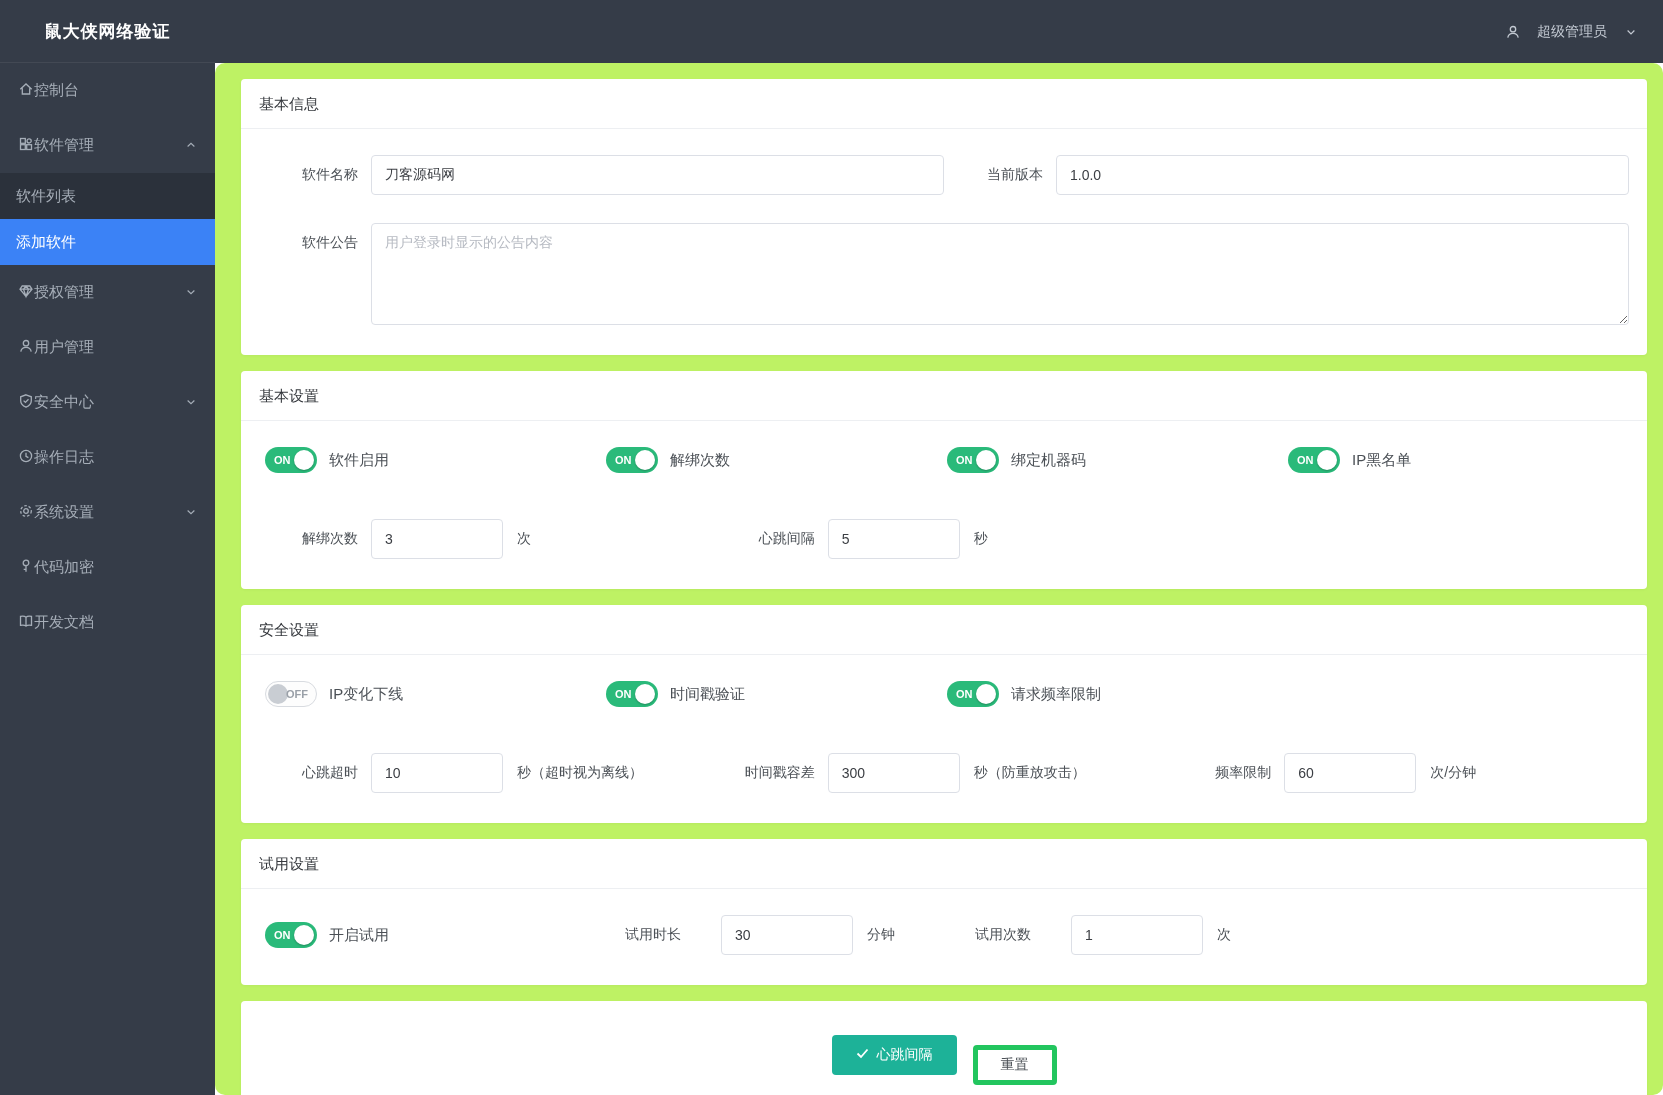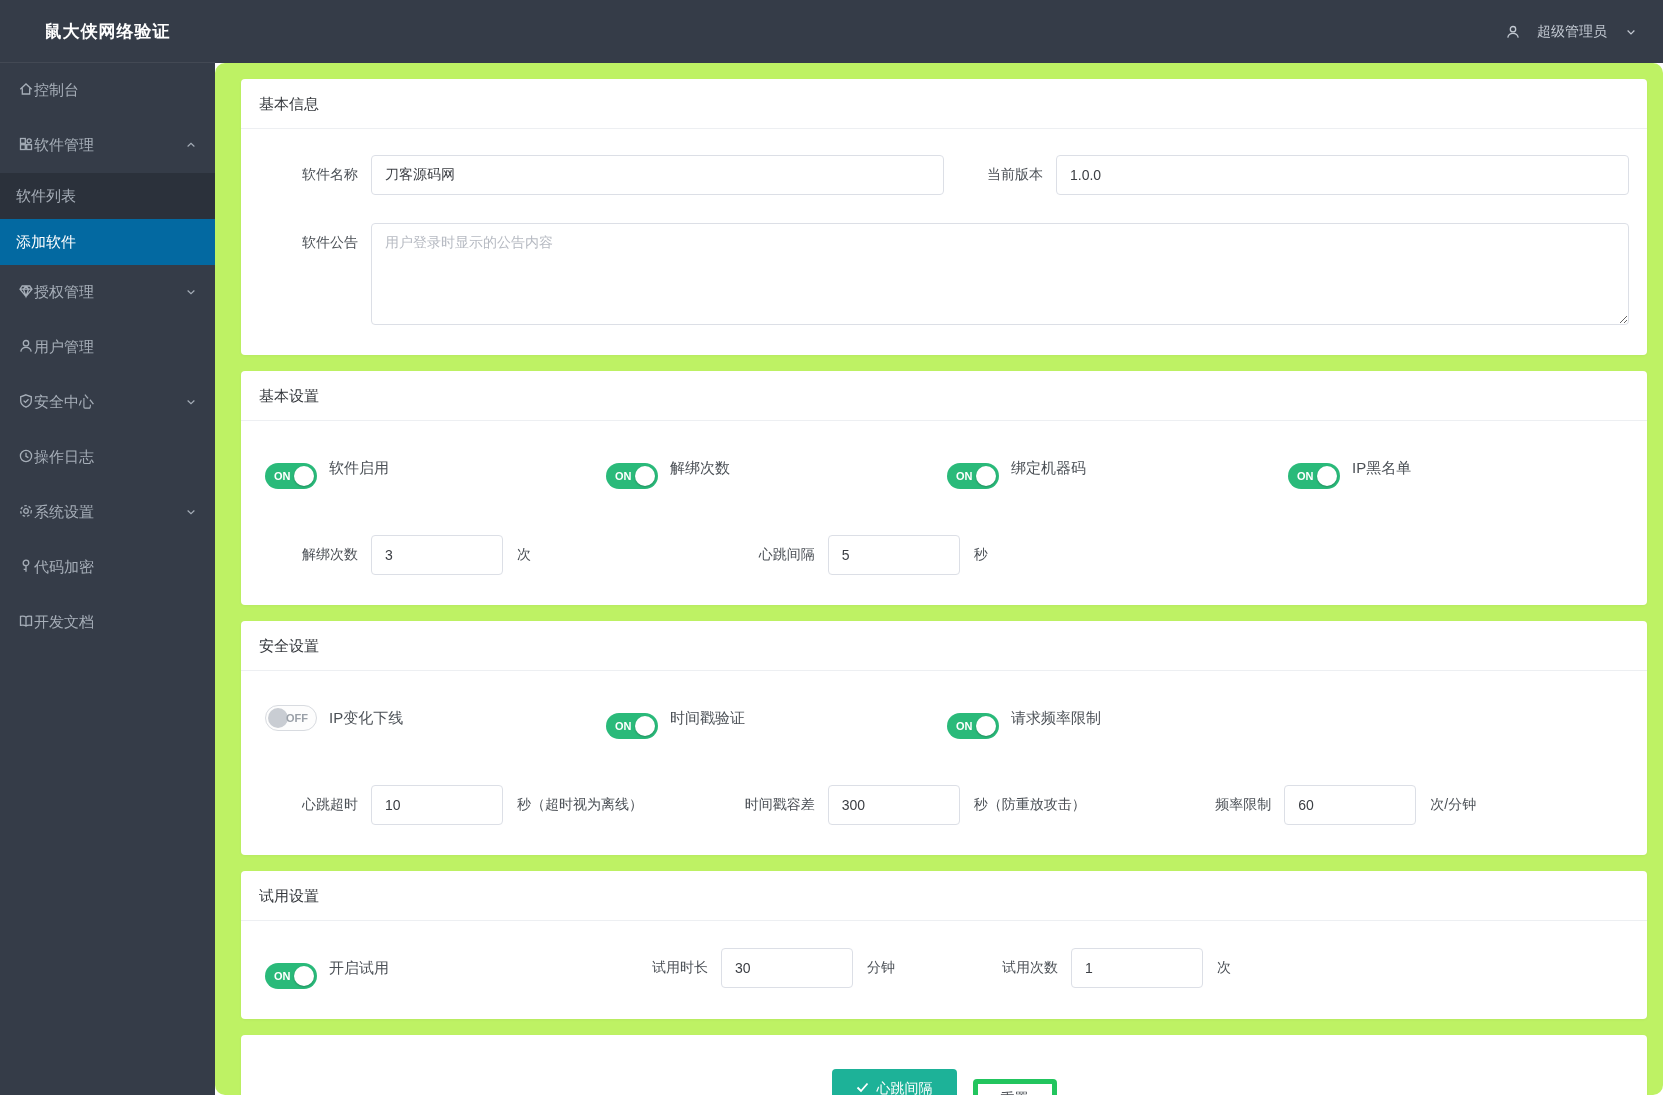--- a/index.html
+++ b/index.html
@@ -18,56 +18,56 @@
 
   
   .sidebar { background:#353c48; overflow:hidden; }
   .side-item { height:55px; display:flex; align-items:center; padding:0 18px; 
                color:#a6aeb8; font-size:15px; cursor:pointer; white-space:nowrap; }
   .side-item svg { flex:none; }
   .side-item .chev { margin-left:auto; }
   .sub-block { background:#2b313b; }
   .sub-item { height:46px; display:flex; align-items:center; padding:0 16px;
               color:#a6aeb8; font-size:15px; cursor:pointer; }
-  .sub-item.active { background:#0369a1; color:#ffffff; }
+  .sub-item.active { background:#3b82f6; color:#ffffff; }
 
   
   .main { background:#bef264; padding:16px 16px 0 26px; overflow:hidden;border-radius:10px; }
   .card { background:#ffffff; border-radius:4px; box-shadow:0 1px 3px rgba(0,0,0,0.04); margin-bottom:16px; }
   .card-head { padding:0 18px; height:50px; line-height:50px; border-bottom:1px solid #edeff2;
                font-size:15px; font-weight:500; color:#35383d; }
   .card-body { padding:26px 18px 30px 18px; }
 
   .f-row { display:grid; }
   .cols2 { grid-template-columns:1fr 1fr; }
   .cols3 { grid-template-columns:1fr 1fr 1fr; }
   .cols4 { grid-template-columns:1fr 1fr 1fr 1fr; padding-left:6px; }
   .trial-cols { grid-template-columns:360px 350px 1fr; padding-left:6px; }
 
   .field { display:flex; align-items:center; }
   .f-label { width:112px; padding-right:13px; text-align:right; color:#4b5056; font-size:14px; flex:none; }
-  .f-label-sm { width:96px; padding-right:13px; text-align:right; color:#4b5056; font-size:14px; flex:none; }
+  .f-label-sm { width:96px; padding-right:13px; text-align:left; color:#4b5056; font-size:14px; flex:none; }
   .f-suffix { margin-left:14px; color:#4b5056; font-size:14px; white-space:nowrap; }
 
   input[type=text] { height:40px; border:1px solid #dcdfe6; border-radius:4px; padding:0 13px;
                      font-size:14px; color:#3b3e43; font-family:inherit; background:#fff; outline:none; }
   .inp-full { flex:1; min-width:0; }
   .inp-sm { width:132px; flex:none; }
   textarea { flex:1; min-width:0; height:102px; border:1px solid #dcdfe6; border-radius:4px;
              padding:10px 13px; font-size:14px; font-family:inherit; color:#3b3e43; outline:none; }
   textarea::placeholder, input::placeholder { color:#b6bac2; }
 
   .mt28 { margin-top:28px; }
   .mt46 { margin-top:46px; }
 
   
   .toggle-cell { display:flex; align-items:center; gap:12px; }
   .toggle-cell .t-label { color:#4b5056; font-size:15px; }
   .switch { position:relative; width:52px; height:26px; border-radius:13px; flex:none; cursor:pointer; }
-  .switch.on { background:#2aba7a;margin-top:16px; }
+  .switch.on { background:#2aba7a; }
   .switch.off { background:#fdfdfd; border:1px solid #d8dbe0; }
   .sw-knob { position:absolute; top:3px; width:20px; height:20px; border-radius:50%; }
   .on .sw-knob { right:3px; background:#ffffff; box-shadow:0 1px 2px rgba(0,0,0,0.25); }
   .off .sw-knob { left:2px; top:2px; background:#c9cdd3; }
   .sw-text { position:absolute; top:0; line-height:26px; font-size:11px; font-weight:700; }
   .on .sw-text { left:9px; color:#ffffff; }
   .off .sw-text { right:8px; color:#9aa0a8; line-height:24px; }
 
   
   .btn-card { background:#ffffff; border-radius:4px; box-shadow:0 1px 3px rgba(0,0,0,0.04);

